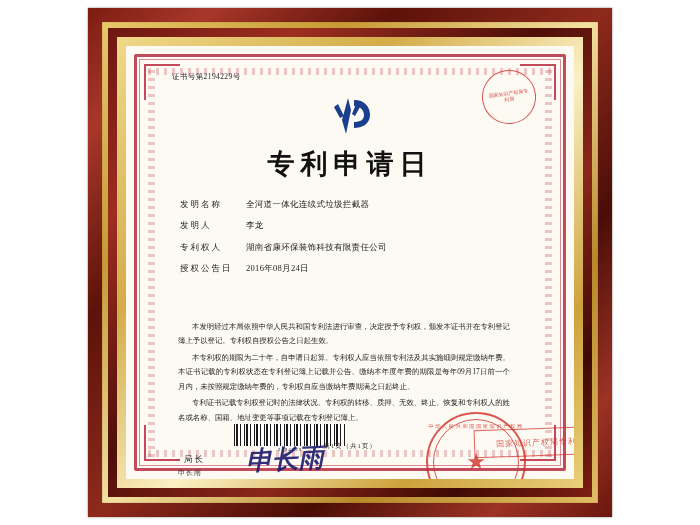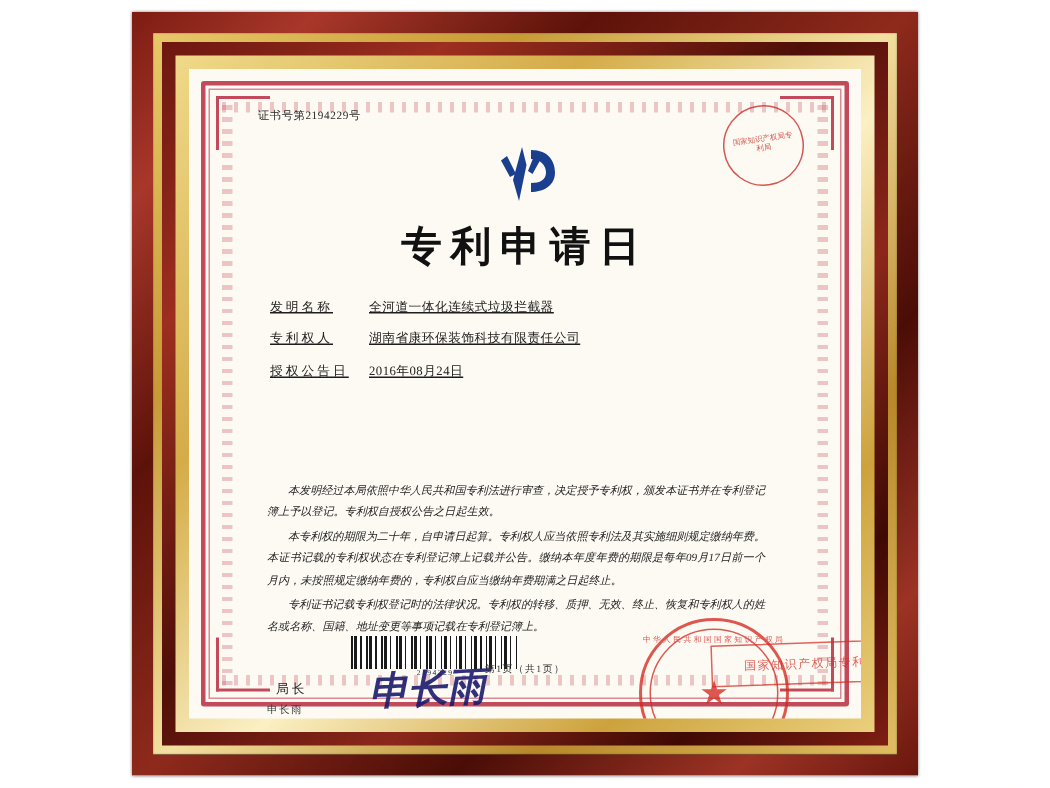--- a/index.html
+++ b/index.html
@@ -103,35 +103,35 @@
     text-align:center;
     font-size:27px;font-weight:bold;letter-spacing:6px;
     color:#111;
     font-family:"Liberation Serif", serif;
   }
   .fields{
     position:absolute;left:24px;right:24px;top:128px;
     font-size:8.5px;line-height:1.1;
   }
   .field{
-    display:flex;align-items:flex-start;margin-bottom:12px;text-decoration:underline;
+    display:flex;align-items:flex-start;margin-bottom:12px;
   }
   .f-label{
     width:66px;flex:0 0 66px;letter-spacing:2px;color:#222;
   }
   .f-value{
     flex:1;color:#222;letter-spacing:.3px;
   }
   .para{
     position:absolute;left:22px;right:22px;top:248px;
     font-size:7.4px;line-height:1.95;color:#242424;
     text-align:justify;
     text-indent:14px;
   }
-  .para p{margin:0 12px 2px 0;font-style:italic;}
+  .para p{margin:0 12px 2px 0;}
   
   .barcode{
     position:absolute;left:78px;top:352px;width:112px;height:22px;
     background:repeating-linear-gradient(90deg,#1a1a1a 0 1px,#fff 1px 2px,#1a1a1a 2px 4px,#fff 4px 6px,#1a1a1a 6px 7px,#fff 7px 10px);
   }
   .barcode-num{
     position:absolute;left:78px;top:375px;width:112px;
     font-size:5px;letter-spacing:1px;text-align:center;color:#222;
   }
   .sign-row{
@@ -220,20 +220,24 @@
               </div>
 
               <div class="title">专利申请日</div>
 
               <div class="fields">
                 <div class="field">
                   <div class="f-label">发明名称</div>
                   <div class="f-value">全河道一体化连续式垃圾拦截器</div>
                 </div>
                 <div class="field">
+                  <div class="f-label">发明人</div>
+                  <div class="f-value">李龙</div>
+                </div>
+                <div class="field">
                   <div class="f-label">专利权人</div>
                   <div class="f-value">湖南省康环保装饰科技有限责任公司</div>
                 </div>
                 <div class="field">
                   <div class="f-label">授权公告日</div>
                   <div class="f-value">2016年08月24日</div>
                 </div>
               </div>
 
               <div class="para">

